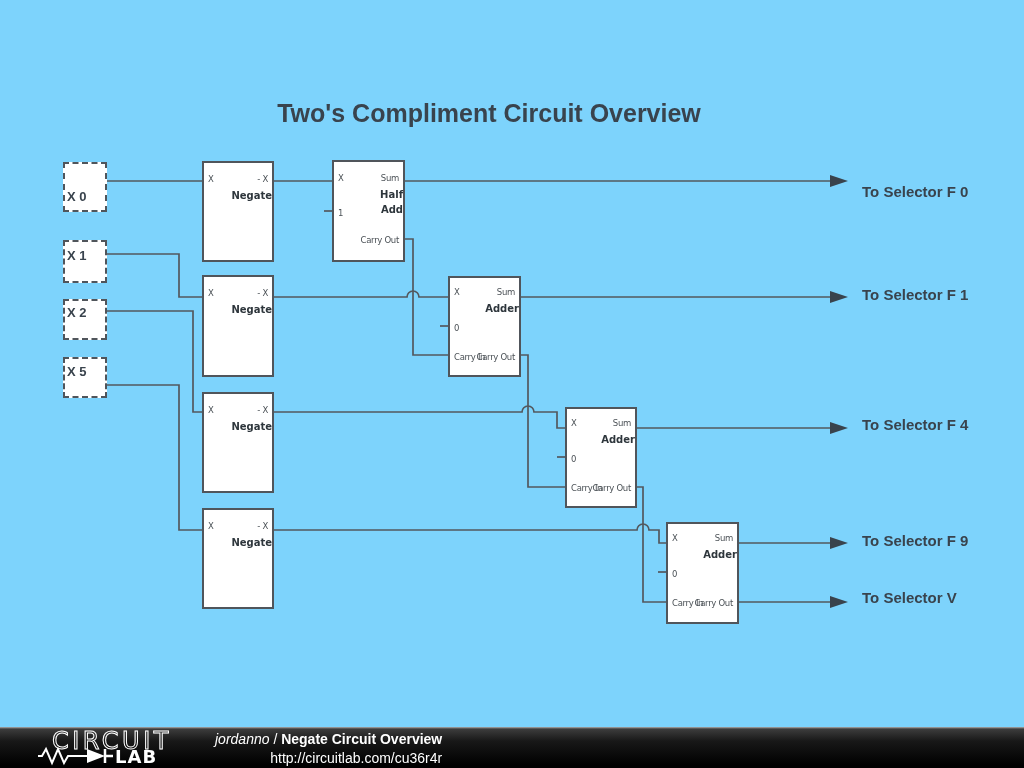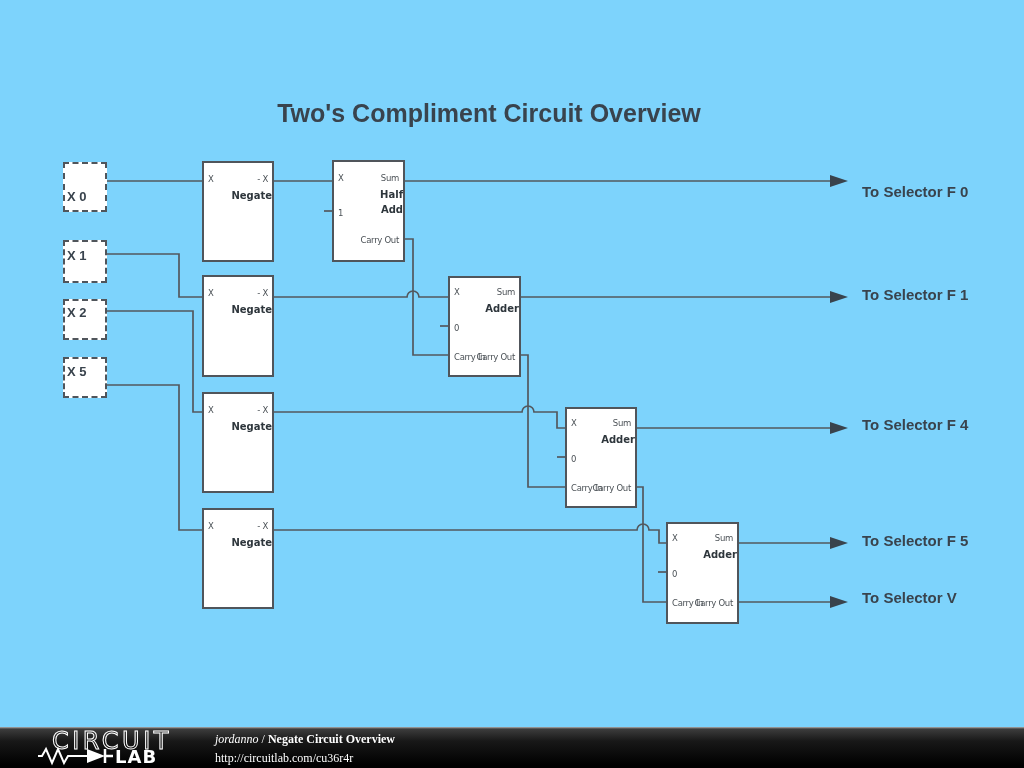--- a/index.html
+++ b/index.html
@@ -16,21 +16,21 @@
         letter-spacing:-0.3px;line-height:12px;color:#4b5156;white-space:nowrap;}
   .pl{left:4px;} .pr{right:4px;}
   .bname{position:absolute;left:0;width:100%;text-align:right;
          font-family:"DejaVu Sans",sans-serif;font-size:10px;font-weight:bold;
          color:#2e363c;line-height:14px;}
   .outlabel{position:absolute;left:862px;font-size:15px;font-weight:bold;color:#39434d;
             line-height:18px;white-space:nowrap;}
   .footer{position:absolute;left:0;top:727px;width:1024px;height:41px;
           background:linear-gradient(#aeaeae 0px,#3c3c3c 2px,#181818 14px,#000000 38px);}
   .ftext{position:absolute;left:215px;top:3px;color:#ffffff;
-         font-family:Liberation Serif, serif;font-size:12px;line-height:19px;white-space:nowrap;}
+         font-family:Liberation Sans, sans-serif;font-size:14px;line-height:19px;white-space:nowrap;text-align:right;}
   .ftext .author{font-style:italic;}
   .ftext .ctitle{font-weight:bold;}
   .furl{display:block;color:#ffffff;text-decoration:none;}
   .logo{position:absolute;left:36px;top:1px;}
 </style>
 </head>
 <body>
 
 <div class="page">
 
@@ -132,21 +132,21 @@
     <span class="port pr" style="top:8px;">Sum</span>
     <div class="bname" style="top:24px;">Adder</div>
     <span class="port pl" style="top:44px;">0</span>
     <span class="port pl" style="top:73px;">Carry In</span>
     <span class="port pr" style="top:73px;">Carry Out</span>
   </div>
 
   <div class="outlabel" style="top:183px;">To Selector F 0</div>
   <div class="outlabel" style="top:286px;">To Selector F 1</div>
   <div class="outlabel" style="top:416px;">To Selector F 4</div>
-  <div class="outlabel" style="top:532px;">To Selector F 5</div>
+  <div class="outlabel" style="top:532px;">To Selector F 9</div>
   <div class="outlabel" style="top:589px;text-align:center;">To Selector V</div>
 
   <div class="footer">
     <svg class="logo" width="180" height="39" viewBox="0 0 180 39">
       <text x="16" y="21" font-family="DejaVu Sans, sans-serif" font-size="24" letter-spacing="3.5" fill="none" stroke="#ffffff" stroke-width="1">CIRCUIT</text>
       <path d="M2 28 h4 l4 -7 l6 14 l6 -14 l6 14 l4 -7 h6 H51" stroke="#ffffff" stroke-width="2" fill="none"></path>
       <polygon points="51,21 51,35 69,28" fill="#ffffff"></polygon>
       <path d="M69 21 V35 M69 28 H77" stroke="#ffffff" stroke-width="2.5" fill="none"></path>
       <text x="79" y="35" font-family="DejaVu Sans, sans-serif" font-size="18" font-weight="bold" letter-spacing="1" fill="#ffffff">LAB</text>
     </svg>

